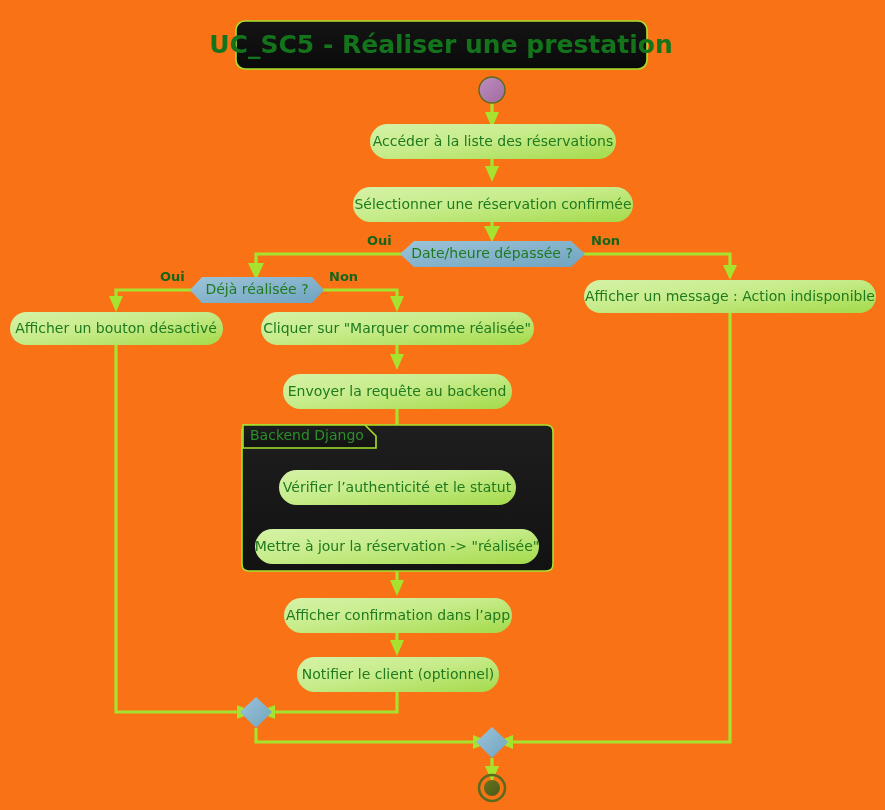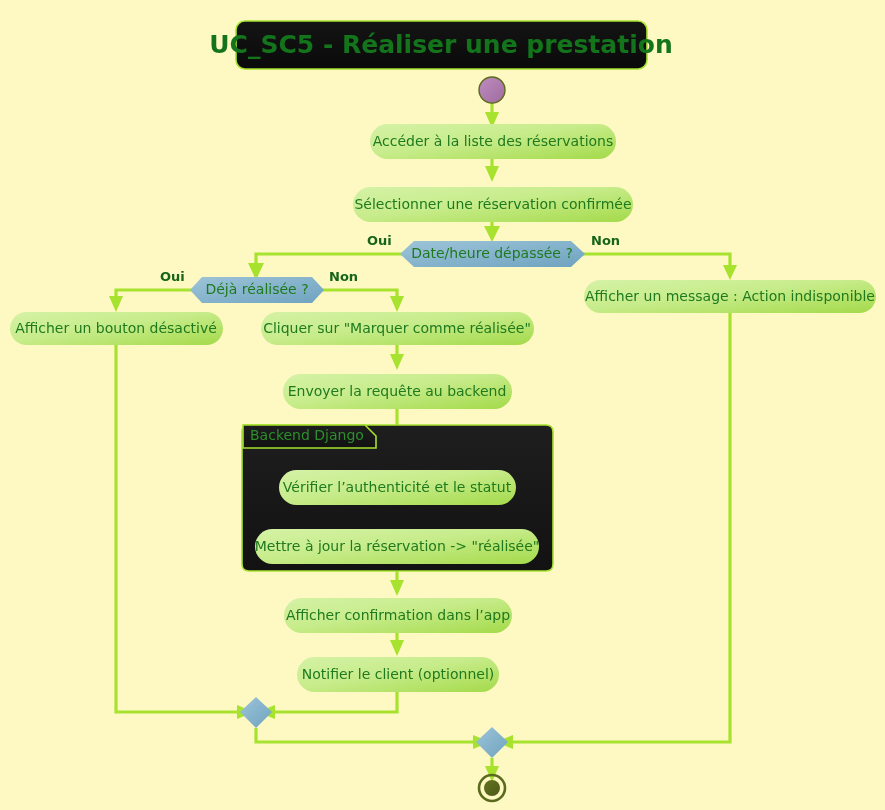--- a/index.html
+++ b/index.html
@@ -10,21 +10,21 @@
   body {
     width: 885px;
     height: 810px;
     overflow: hidden;
     font-family: "DejaVu Sans", sans-serif;
   }
   #diagram-root {
     position: relative;
     width: 885px;
     height: 810px;
-    background: #fef9c3;
+    background: #f97316;
   }
   svg#uml-canvas {
     display: block;
     width: 885px;
     height: 810px;
   }
   .act-text {
     font-family: "DejaVu Sans", sans-serif;
     font-size: 14px;
     fill: #1F7A1F;

